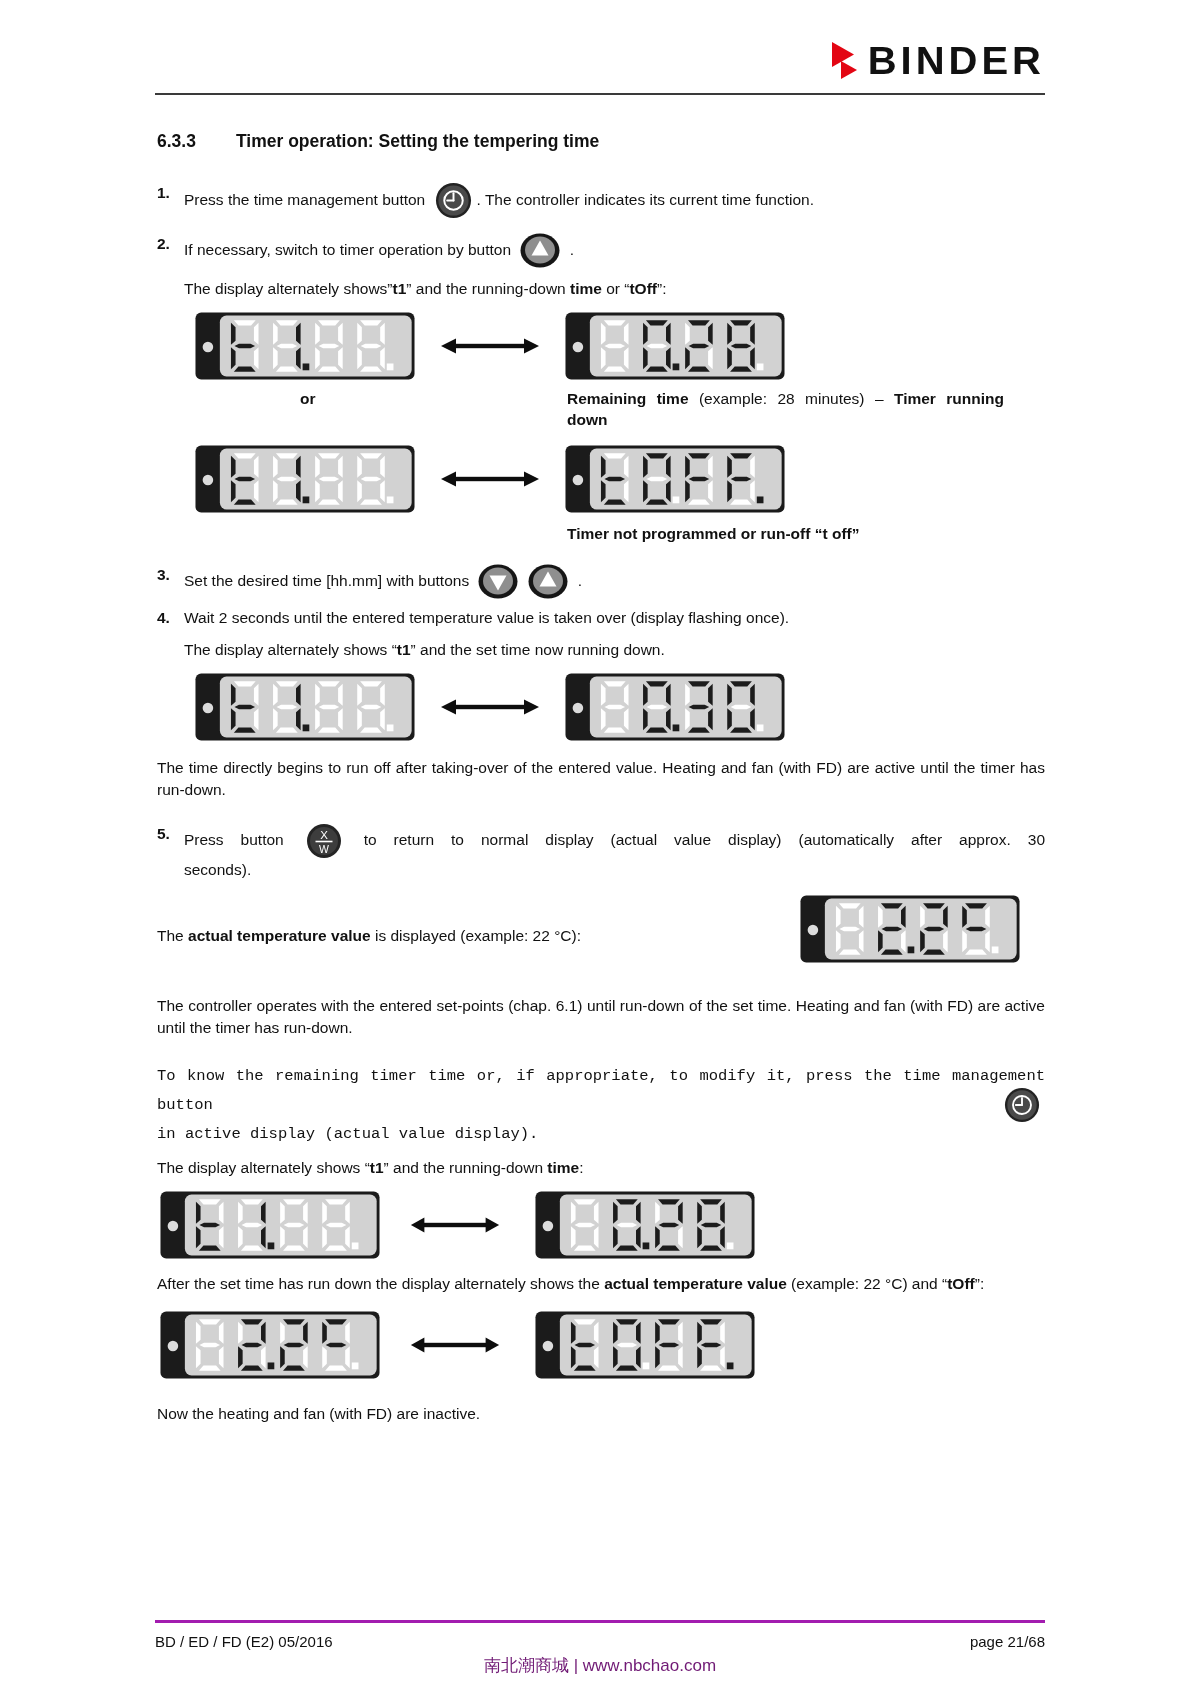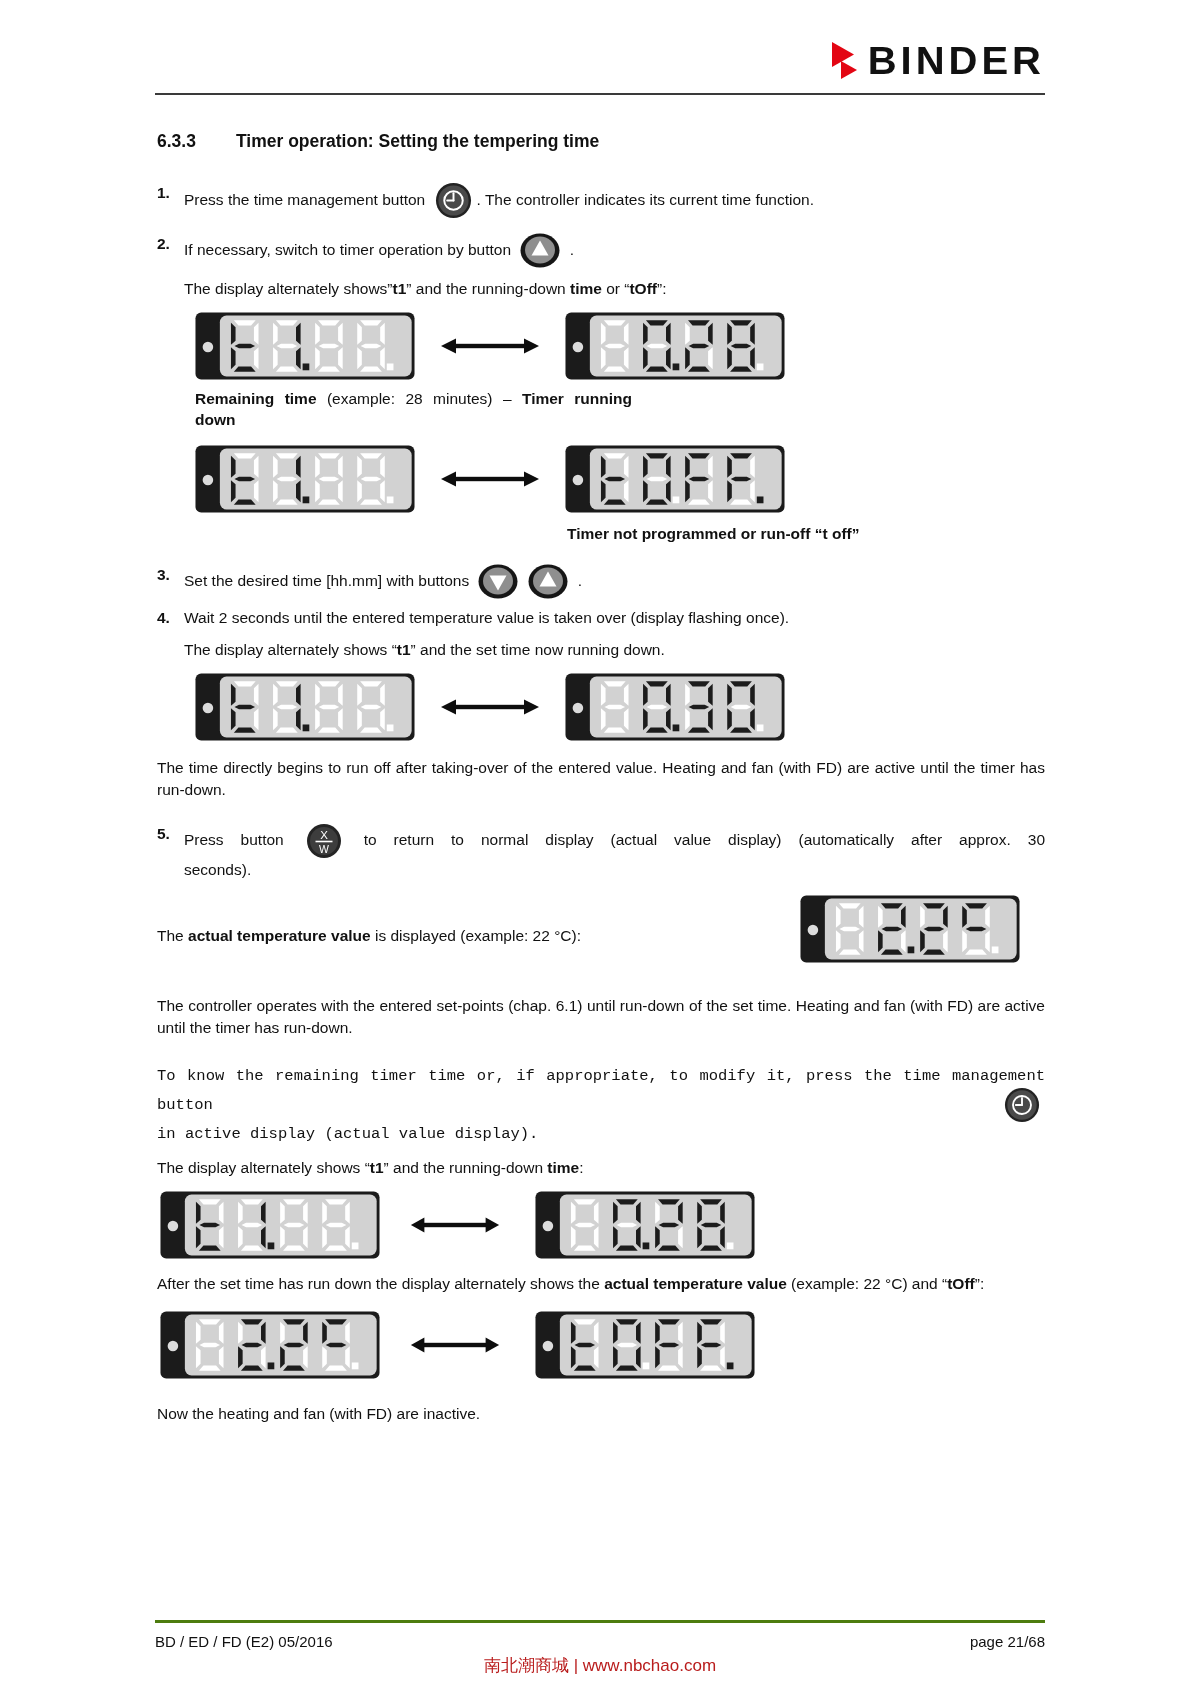--- a/index.html
+++ b/index.html
@@ -38,23 +38,23 @@
   .cap-row{display:flex;margin-left:38px;align-items:flex-start;}
   .orcol{width:372px;flex:none;font-weight:bold;padding-left:105px;box-sizing:border-box;}
   .capcol{width:437px;text-align:justify;line-height:1.38;}
   .just-force{text-align:justify;text-align-last:justify;}
   .para{margin-top:0;text-align:justify;}
   .para.left{text-align:left;}
   .actual-row{display:flex;align-items:center;}
   .actual-row .txt{margin-top:14px;}
   .actual-row .seg7{margin-left:auto;margin-right:25px;}
   
-  .footer{position:absolute;left:155px;right:155px;top:1620px;border-top:3px solid #4d7c0f;}
+  .footer{position:absolute;left:155px;right:155px;top:1620px;border-top:3px solid #a21caf;}
   .footrow{display:flex;justify-content:space-between;padding-top:8px;font-size:15px;}
-  .watermark{text-align:center;font-size:17px;margin-top:2px;color:#b91c1c;}
+  .watermark{text-align:center;font-size:17px;margin-top:2px;color:#701a75;}
 </style>
 </head>
 <body>
 
 <div class="page">
 
   <div class="hdr">
     <div class="logo">
       <span class="ib" style="margin:0;">
         <svg width="28" height="40" viewBox="0 0 28 40">
@@ -194,20 +194,21 @@
               <polygon points="2,94 18,108 18,154 2,170" fill="#1c1c1c"></polygon>
               <polygon points="2,10 18,26 18,72 2,86" fill="#1c1c1c"></polygon>
               <polygon points="14,90 30,82 70,82 86,90 70,98 30,98" fill="#1c1c1c"></polygon>
             </g>
             <rect x="200.5" y="53" width="7" height="7" fill="#ffffff"></rect>
           </svg>
         </div>
     </div>
 
     <div class="cap-row" style="margin-top:8px;">
+      <div class="orcol">or</div>
       <div class="capcol"><b>Remaining time</b><span> (example: 28 minutes) – </span><b>Timer running down</b></div>
     </div>
 
     <div class="drow std" style="margin-top:14px;">
       <div class="seg7">
           <svg viewBox="0 0 230 70" preserveAspectRatio="none">
             <rect x="0.5" y="0.5" width="229" height="69" rx="6" fill="#1b1b1b"></rect>
             <rect x="26" y="3.5" width="200.5" height="63" rx="7" fill="#d2d2d2"></rect>
             <circle cx="13.5" cy="36" r="5.5" fill="#dcdcdc"></circle>
             <g transform="translate(37,8) scale(0.30)">

